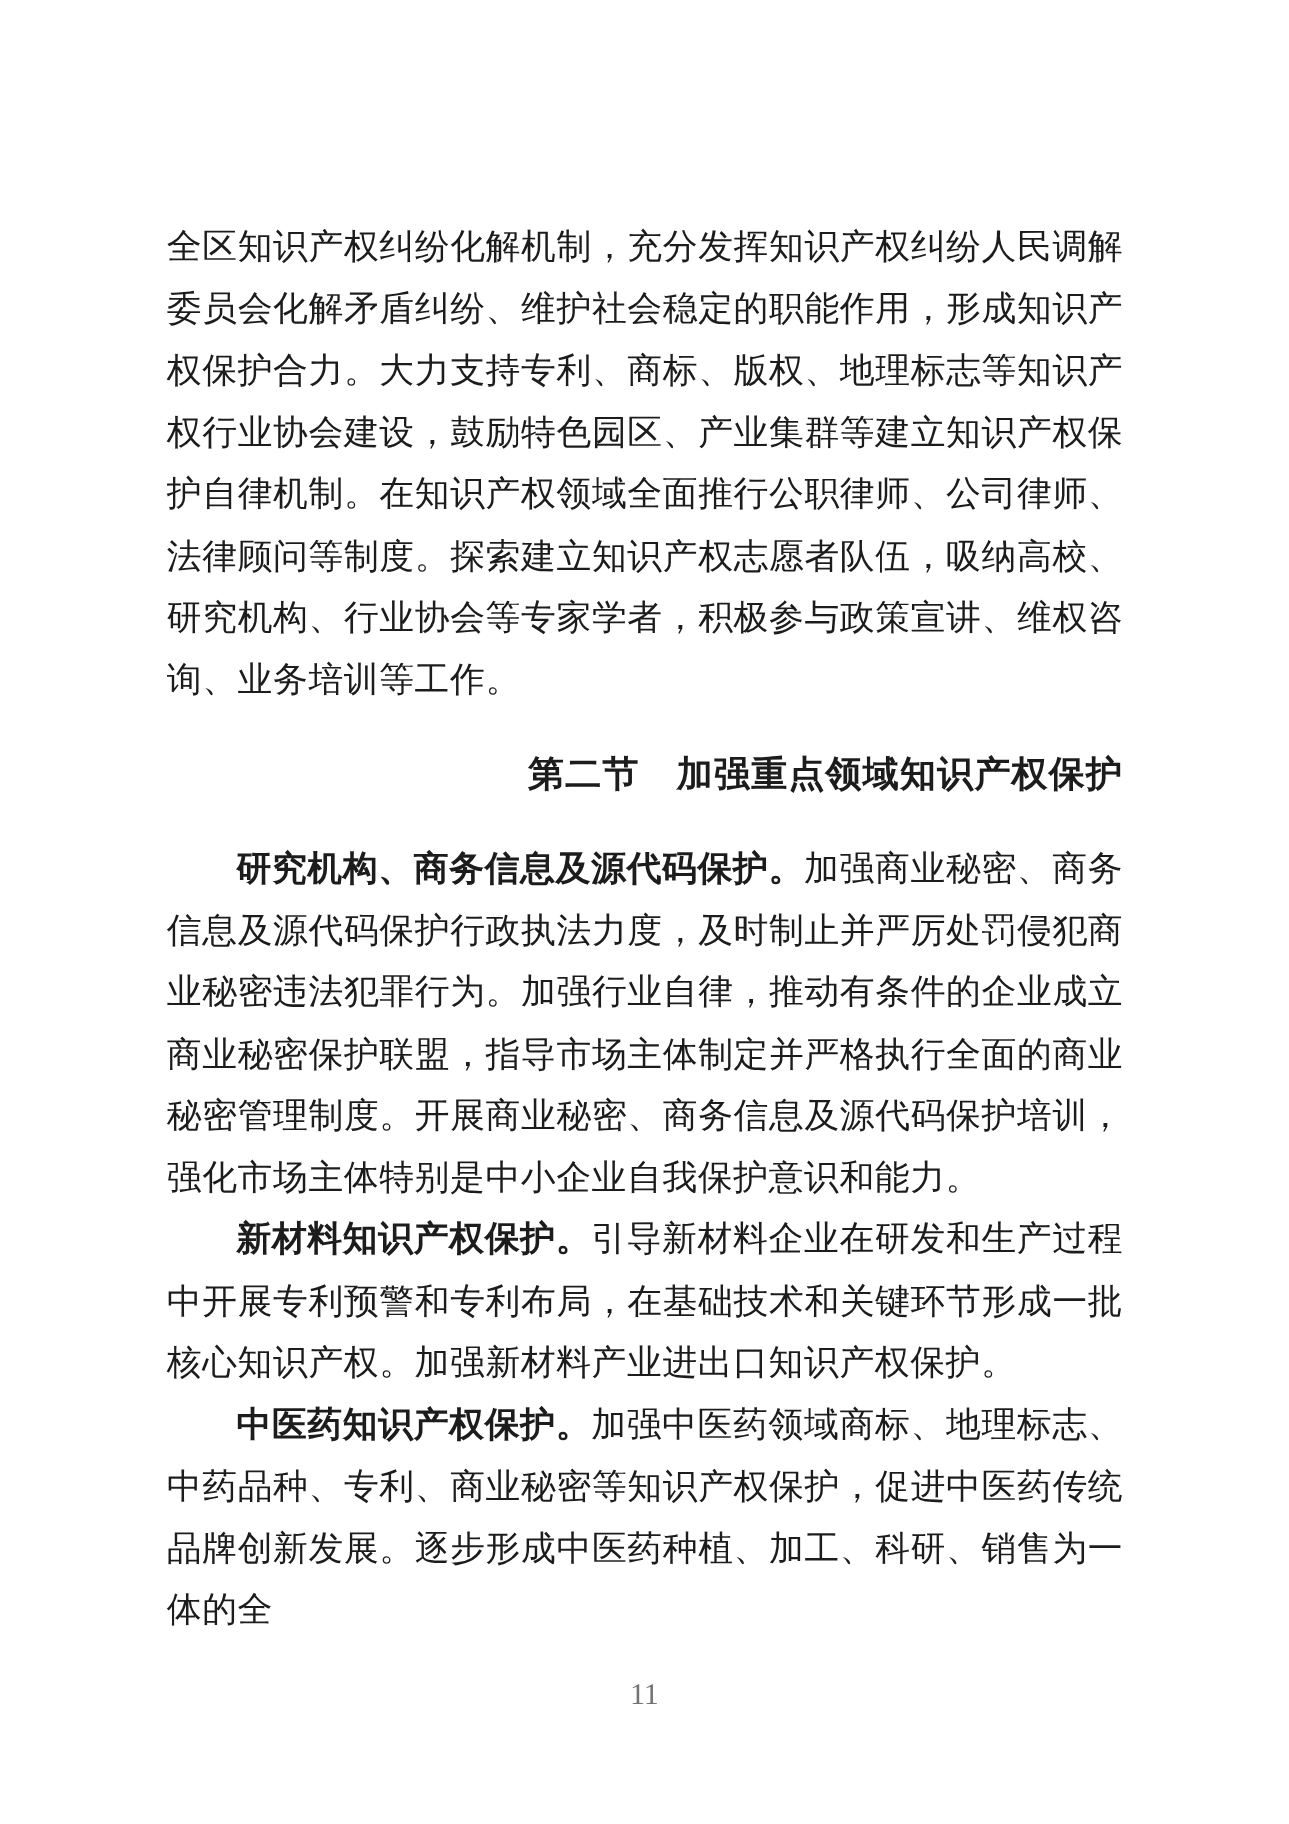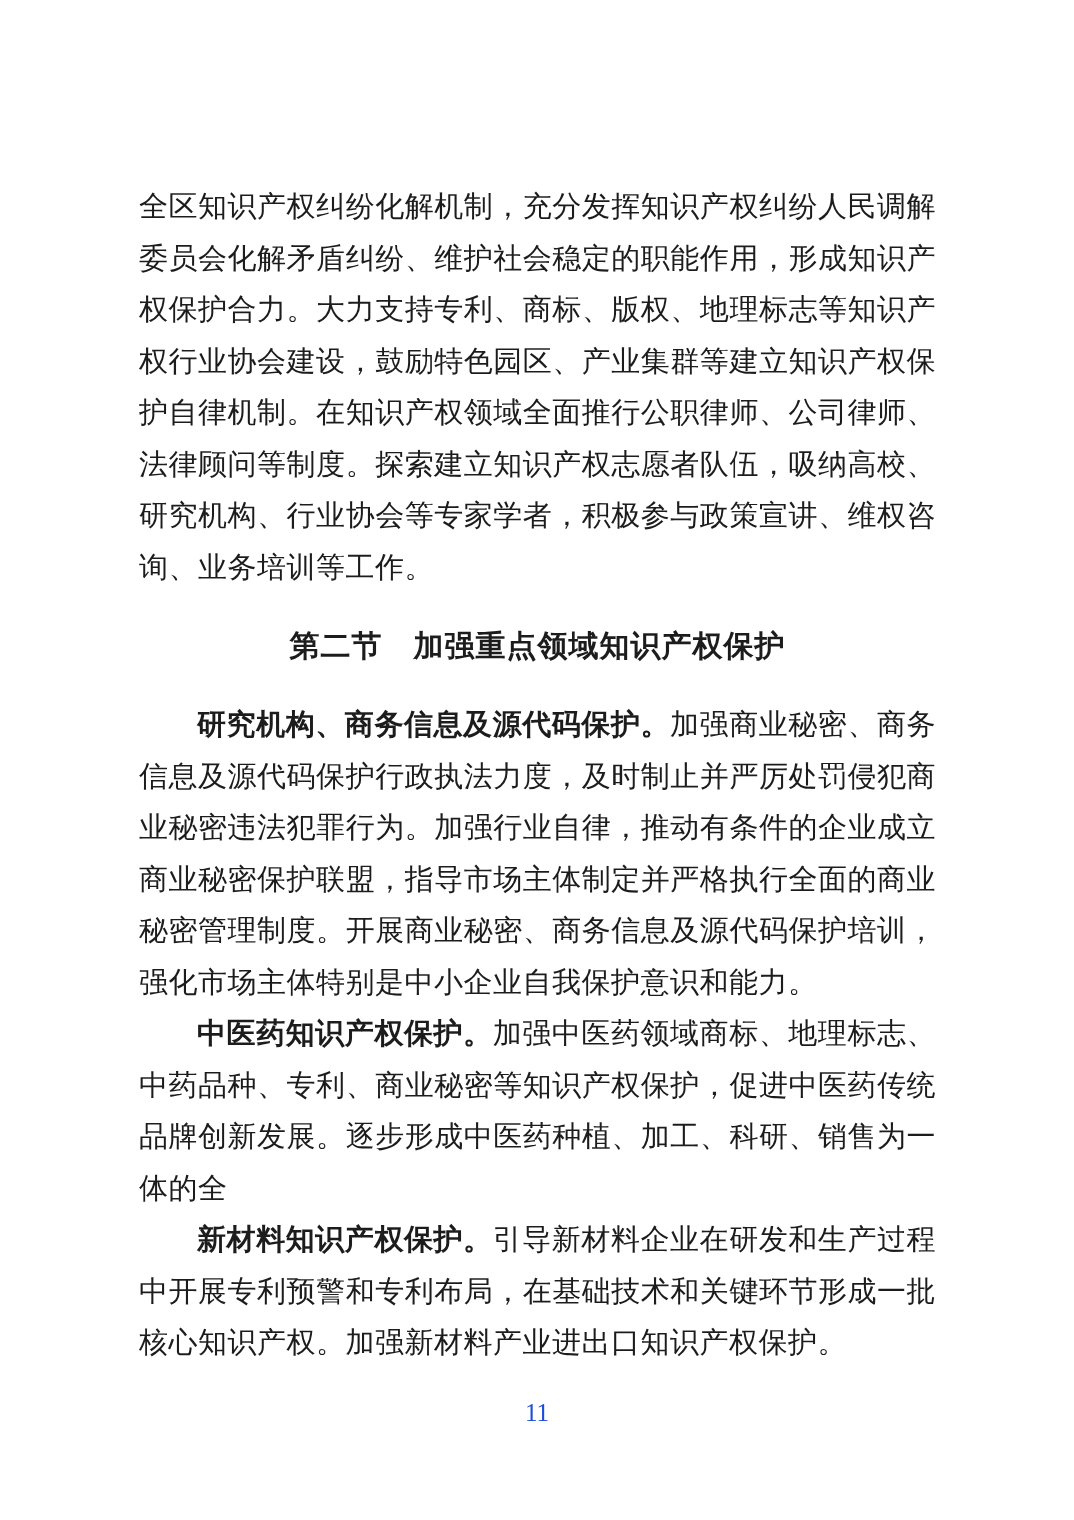--- a/index.html
+++ b/index.html
@@ -32,48 +32,48 @@
   .body-par.indent {
     text-indent: 2em;
   }
   .lead {
     font-weight: 700;
   }
   .section-heading {
     font-size: 30px;
     line-height: 52px;
     font-weight: 700;
-    text-align: center;
+    text-align: right;
     letter-spacing: 1px;
     margin-top: 27px;
     margin-bottom: 27px;
   }
   .page-number {
     position: absolute;
     left: 0;
     top: 1398px;
     width: 100%;
     text-align: center;
     font-size: 25px;
     line-height: 30px;
-    color: #1d4ed8;
+    color: #737373;
   }
 </style>
 </head>
 <body>
 
 <div class="page">
   <div class="content">
 
     <p class="body-par">全区知识产权纠纷化解机制，充分发挥知识产权纠纷人民调解委员会化解矛盾纠纷、维护社会稳定的职能作用，形成知识产权保护合力。大力支持专利、商标、版权、地理标志等知识产权行业协会建设，鼓励特色园区、产业集群等建立知识产权保护自律机制。在知识产权领域全面推行公职律师、公司律师、法律顾问等制度。探索建立知识产权志愿者队伍，吸纳高校、研究机构、行业协会等专家学者，积极参与政策宣讲、维权咨询、业务培训等工作。</p>
 
     <h2 class="section-heading">第二节　加强重点领域知识产权保护</h2>
 
     <p class="body-par indent"><span class="lead">研究机构、商务信息及源代码保护。</span><span>加强商业秘密、商务信息及源代码保护行政执法力度，及时制止并严厉处罚侵犯商业秘密违法犯罪行为。加强行业自律，推动有条件的企业成立商业秘密保护联盟，指导市场主体制定并严格执行全面的商业秘密管理制度。开展商业秘密、商务信息及源代码保护培训，强化市场主体特别是中小企业自我保护意识和能力。</span></p>
 
+    <p class="body-par indent"><span class="lead">新材料知识产权保护。</span><span>引导新材料企业在研发和生产过程中开展专利预警和专利布局，在基础技术和关键环节形成一批核心知识产权。加强新材料产业进出口知识产权保护。</span></p>
+
     <p class="body-par indent"><span class="lead">中医药知识产权保护。</span><span>加强中医药领域商标、地理标志、中药品种、专利、商业秘密等知识产权保护，促进中医药传统品牌创新发展。逐步形成中医药种植、加工、科研、销售为一体的全</span></p>
-
-    <p class="body-par indent"><span class="lead">新材料知识产权保护。</span><span>引导新材料企业在研发和生产过程中开展专利预警和专利布局，在基础技术和关键环节形成一批核心知识产权。加强新材料产业进出口知识产权保护。</span></p>
 
   </div>
 
   <div class="page-number">11</div>
 </div>
 
 </body></html>

